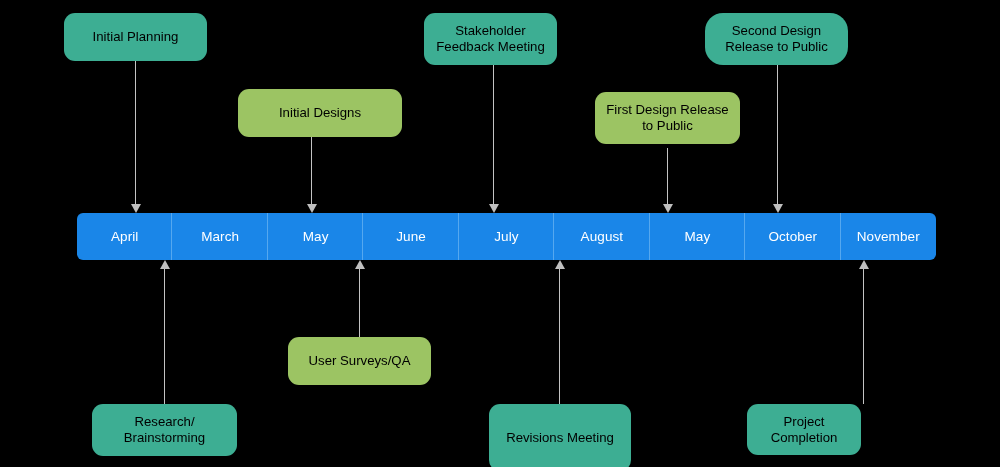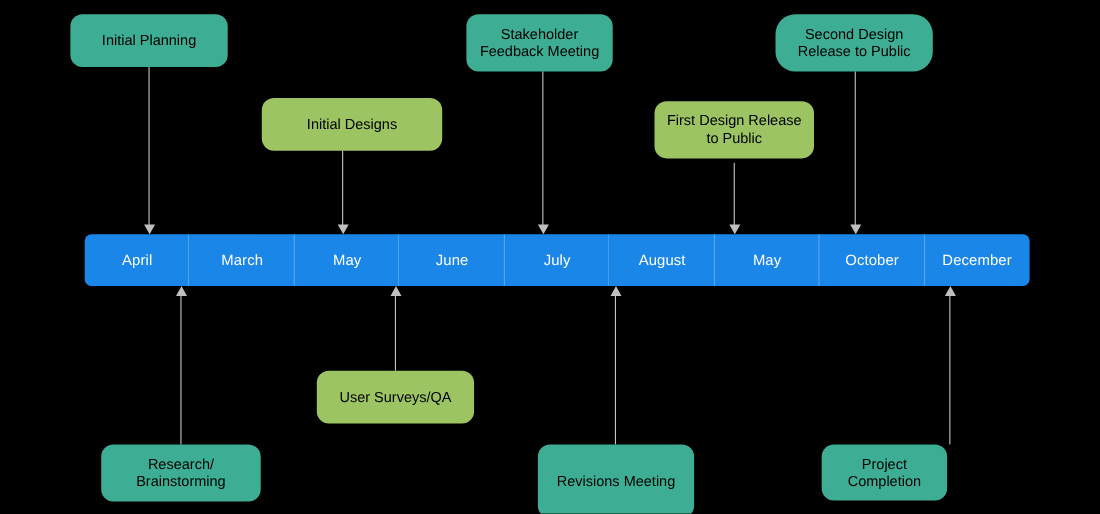--- a/index.html
+++ b/index.html
@@ -125,21 +125,21 @@
       <div class="month-cell">
         <span>August</span>
       </div>
       <div class="month-cell">
         <span>May</span>
       </div>
       <div class="month-cell">
         <span>October</span>
       </div>
       <div class="month-cell">
-        <span>December</span>
+        <span>November</span>
       </div>
     </div>
 
   <div id="below-layer">
       <div class="event-box teal" style="left: 92px; top: 404px; width: 145px; height: 52px;"><span>Research/
 Brainstorming</span></div>
       <div class="connector" style="left: 164px; top: 268px; height: 136px;"></div>
       <div class="arrowhead arrow-up" style="left: 160px; top: 260px;"></div>
       <div class="event-box green" style="left: 288px; top: 337px; width: 143px; height: 48px;"><span>User Surveys/QA</span></div>
       <div class="connector" style="left: 359px; top: 268px; height: 69px;"></div>

